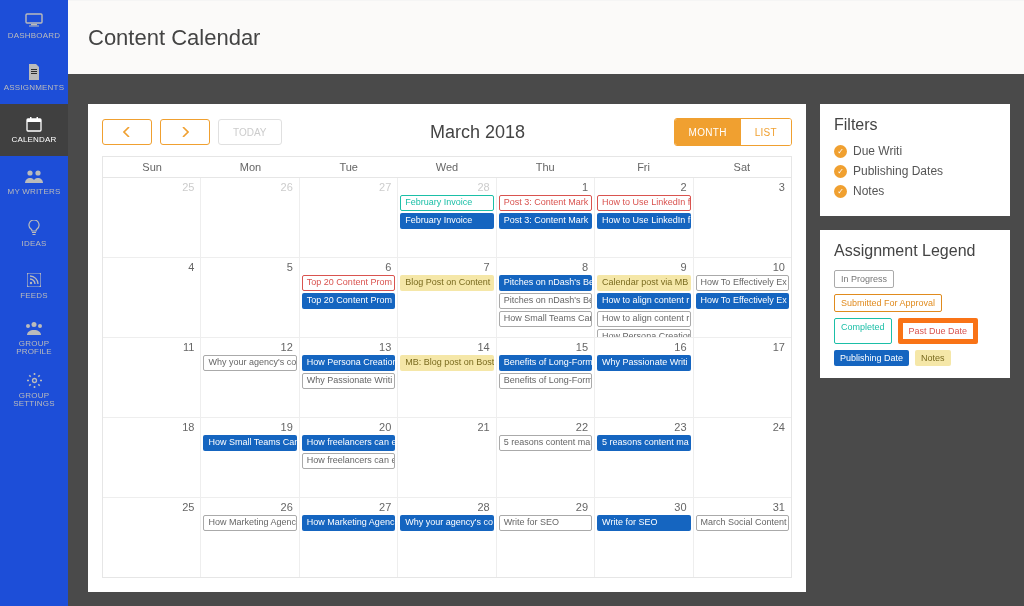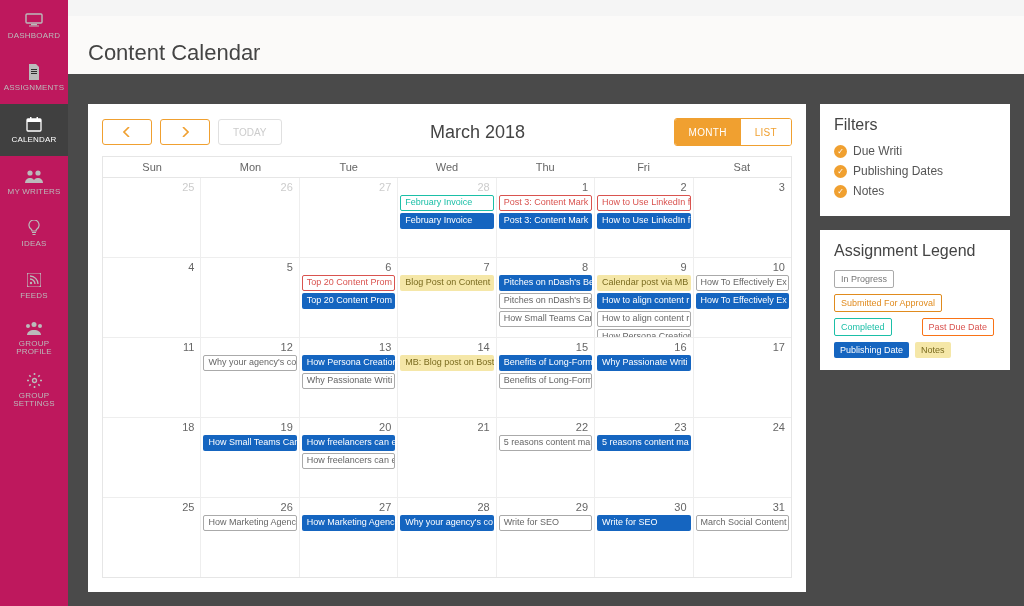--- a/index.html
+++ b/index.html
@@ -10,21 +10,21 @@
     color: #333;
     width: 1024px;
     height: 606px;
     overflow: hidden;
   }
   
   .sidebar {
     position: absolute;
     left: 0; top: 0; bottom: 0;
     width: 68px;
-    background: #be185d;
+    background: #1d4ed8;
     display: flex;
     flex-direction: column;
     align-items: stretch;
   }
   .sidebar-item {
     display: flex;
     flex-direction: column;
     align-items: center;
     justify-content: center;
     height: 52px;
@@ -39,21 +39,21 @@
     width: 20px; height: 16px;
     margin-bottom: 4px;
     display:flex; align-items:center; justify-content:center;
   }
   .sidebar-item .icon svg { fill: currentColor; }
   .sidebar-item span.label { line-height: 1; }
 
   
   .page-header {
     position: absolute;
-    left: 68px; right: 0; top: 16px;
+    left: 68px; right: 0; top: 1px;
     height: 74px;
     background: #fbfaf9;
     display: flex;
     align-items: center;
     padding: 0 20px;
   }
   .page-title { font-size: 22px; font-weight: 400; color: #444; }
 
   
   .gray-band {
@@ -168,21 +168,21 @@
     background:#f0a030; display:inline-flex; align-items:center; justify-content:center;
     color:#fff; font-size:8px;
   }
 
   
   .legend-tags { display:flex; flex-wrap:wrap; gap:6px;text-align:center; }
   .tag { font-size:9px; padding:3px 6px; border-radius:2px; }
   .tag.inprogress { border:1px solid #aaa; color:#777; }
   .tag.submitted  { border:1px solid #e08b1e; color:#e08b1e; }
   .tag.completed  { border:1px solid #1bbfa7; color:#1bbfa7; }
-  .tag.pastdue    { border:1px solid #f97316; color:#d9534f;margin-left:24px; }
+  .tag.pastdue    { border:5px solid #f97316; color:#d9534f; }
   .tag.publishing { background:#1565c0; color:#fff; }
   .tag.notes      { background:#f5e7a8; color:#7a6b1f; }
 </style>
 </head>
 <body>
 
 <nav class="sidebar" id="sidebar">
     <div class="sidebar-item">
       <span class="icon">
         <svg width="18" height="14" viewBox="0 0 18 14">

